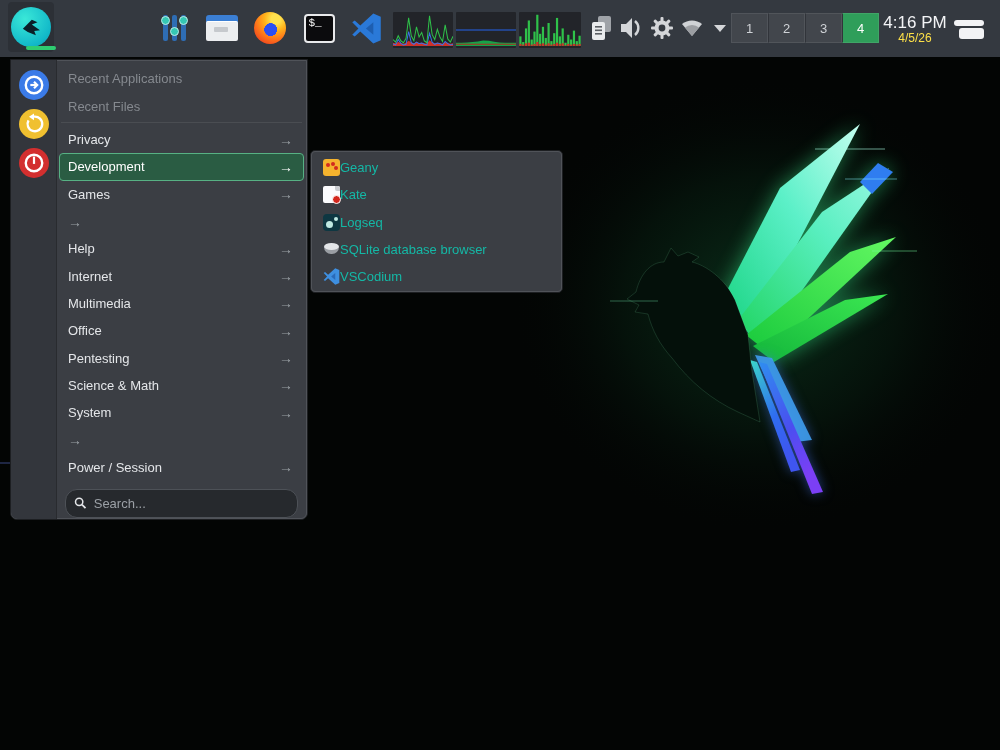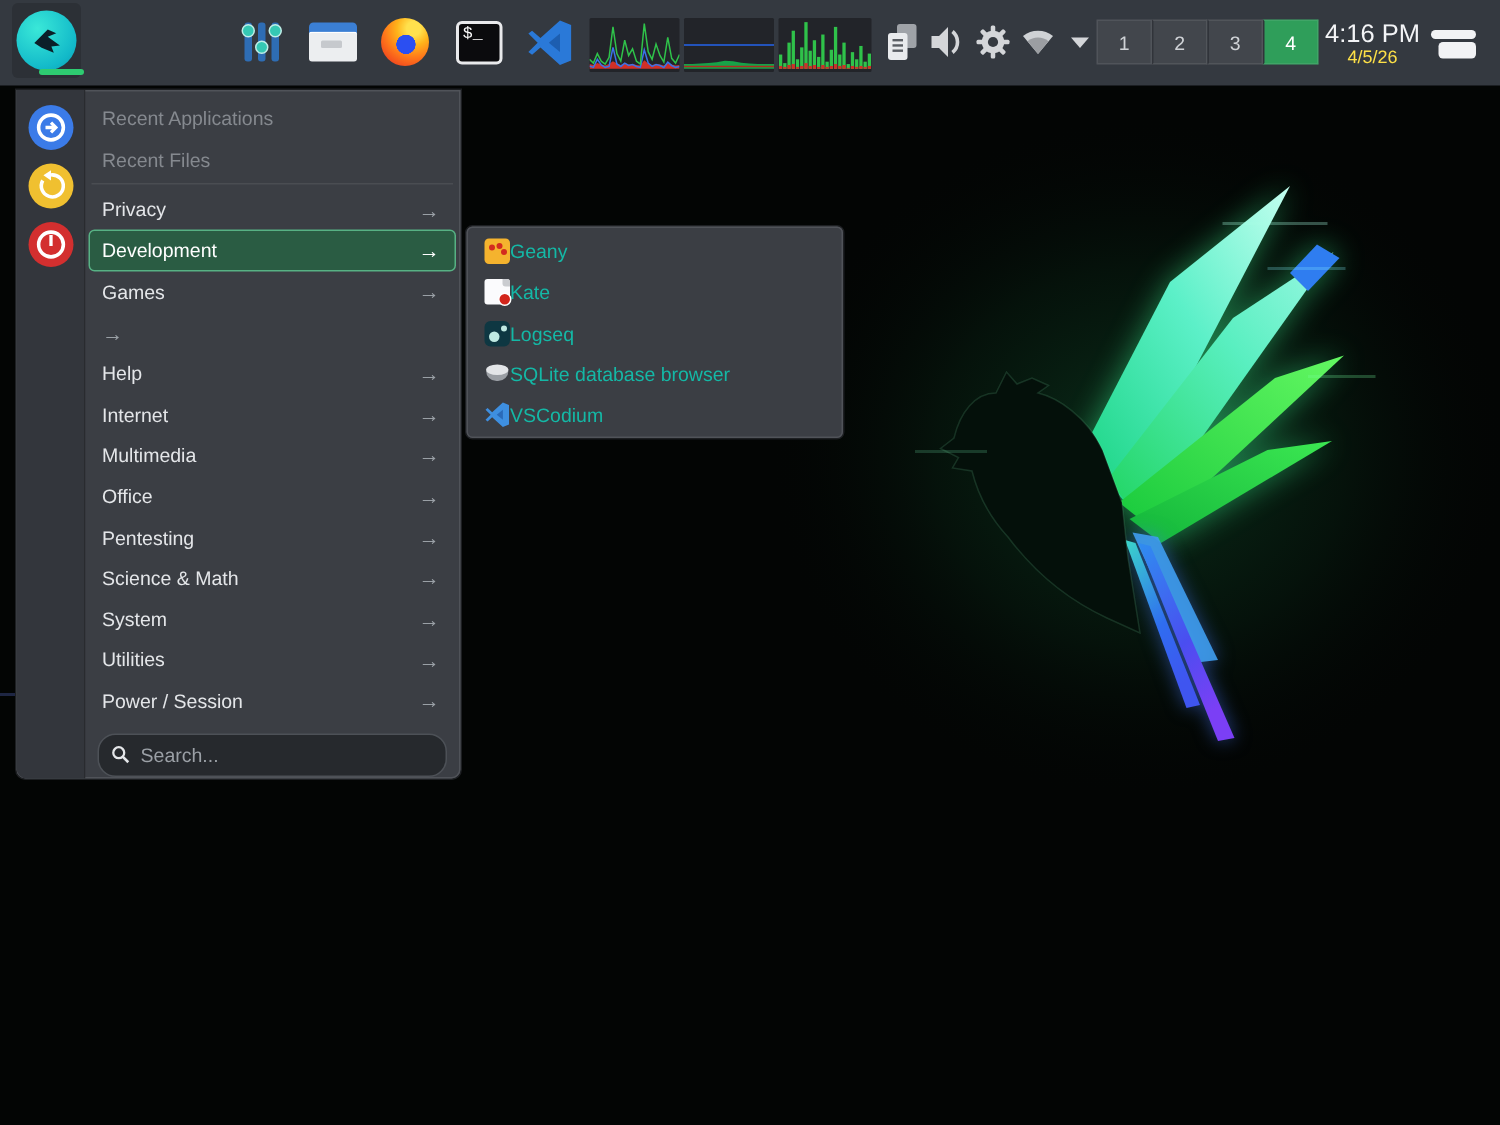--- a/index.html
+++ b/index.html
@@ -399,21 +399,20 @@
     </div>
     <div class="menu-row">
       <span class="row-label">Science &amp; Math</span>
       <span class="row-arrow">→</span>
     </div>
     <div class="menu-row">
       <span class="row-label">System</span>
       <span class="row-arrow">→</span>
     </div>
     <div class="menu-row">
-      <span class="row-label">Utilities</span>
       <span class="row-arrow">→</span>
     </div>
     <div class="menu-row">
       <span class="row-label">Power / Session</span>
       <span class="row-arrow">→</span>
     </div>
 
     <div class="search-box">
       <svg width="14" height="14" viewBox="0 0 16 16">
         <circle cx="6.5" cy="6.5" r="4.6" stroke="#e4e6e9" stroke-width="1.9" fill="none"></circle>

